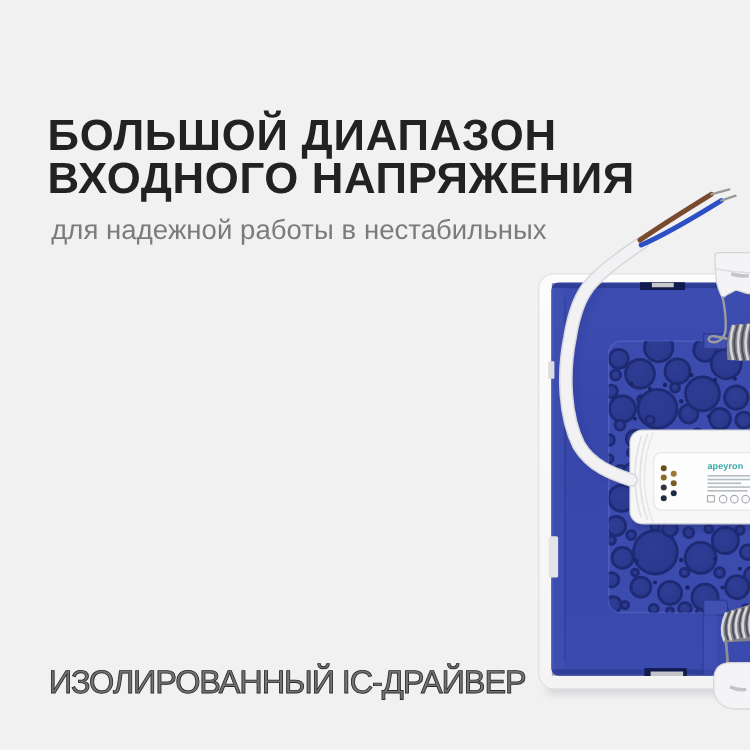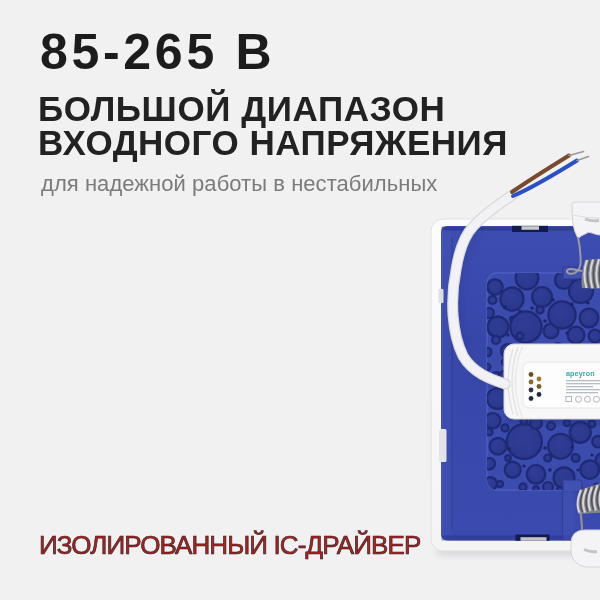--- a/index.html
+++ b/index.html
@@ -4,30 +4,29 @@
 <style>
   html,body{margin:0;padding:0;}
   #canvas{position:relative;width:600px;height:600px;background:#f1f1f2;overflow:hidden;
           font-family:"Liberation Sans", sans-serif;}
   .t{position:absolute;white-space:nowrap;}
 </style>
 </head>
 <body>
 <div id="canvas">
 
-  <div class="t" id="tx1" style="left:40px;top:23px;font-size:50px;font-weight:bold;color:#1c1c1c;letter-spacing:3.7px;">85-265 В</div>
 
   <div class="t" id="tx2" style="left:38px;top:89px;font-size:35px;font-weight:bold;color:#222;letter-spacing:0.6px;text-align:center;">БОЛЬШОЙ ДИАПАЗОН</div>
 
   <div class="t" id="tx3" style="left:38px;top:122.5px;font-size:35px;font-weight:bold;color:#222;letter-spacing:0.5px;">ВХОДНОГО НАПРЯЖЕНИЯ</div>
 
   <div class="t" id="tx4" style="left:41px;top:171px;font-size:22px;color:#7b7b7d;letter-spacing:0.05px;">для надежной работы в нестабильных</div>
 
 
-  <div class="t" id="tx6" style="left:39px;top:530px;font-size:26px;font-weight:normal;-webkit-text-stroke:0.7px #2a2a2a;color:#b91c1c;letter-spacing:-0.9px;">ИЗОЛИРОВАННЫЙ IC-ДРАЙВЕР</div>
+  <div class="t" id="tx6" style="left:39px;top:530px;font-size:26px;font-weight:normal;-webkit-text-stroke:0.7px #2a2a2a;color:#737373;letter-spacing:-0.9px;">ИЗОЛИРОВАННЫЙ IC-ДРАЙВЕР</div>
 
   <svg width="600" height="600" viewBox="0 0 600 600" style="position:absolute;left:0;top:0;">
     <defs>
       <linearGradient id="blueface" x1="0" y1="0" x2="0" y2="1">
         <stop offset="0" stop-color="#3d4db1"></stop>
         <stop offset="0.35" stop-color="#3646a9"></stop>
         <stop offset="1" stop-color="#3b4aae"></stop>
       </linearGradient>
       <linearGradient id="framegrad" x1="0" y1="0" x2="0" y2="1">
         <stop offset="0" stop-color="#fcfcfc"></stop>

